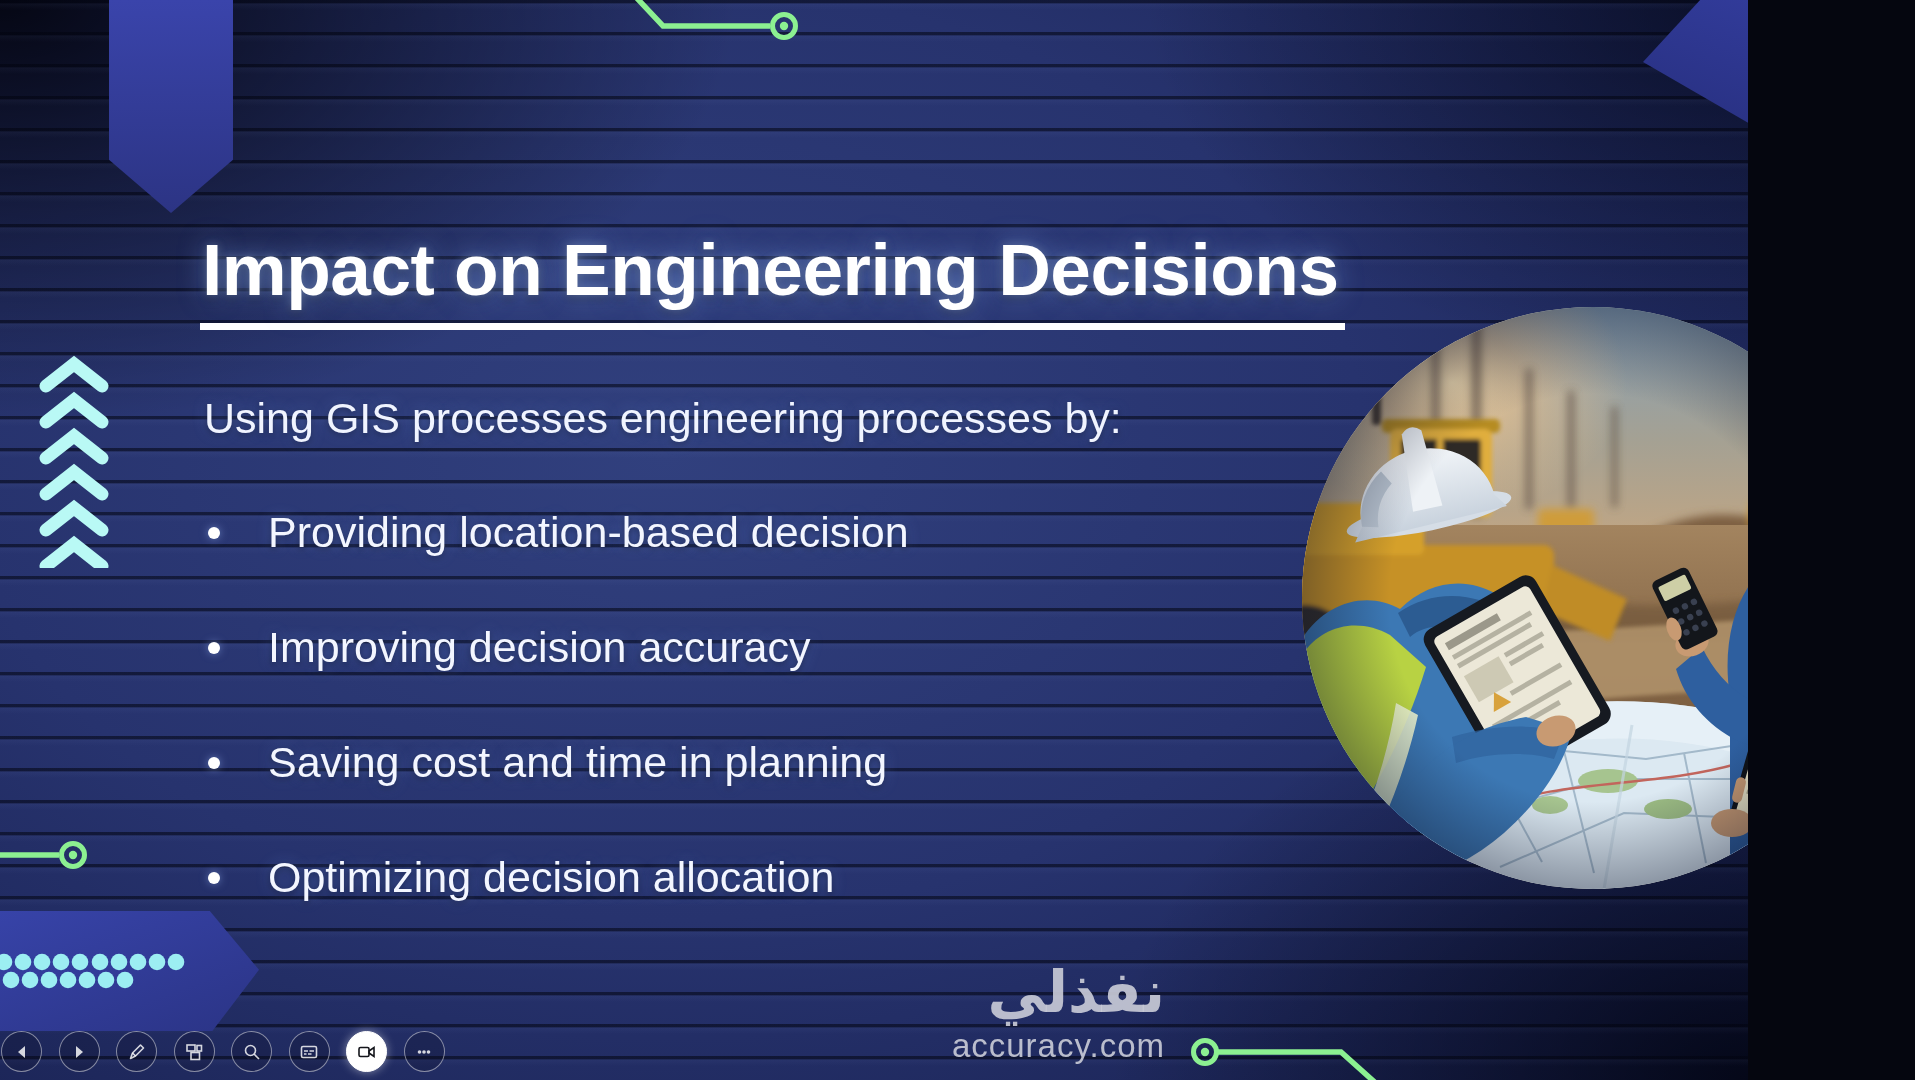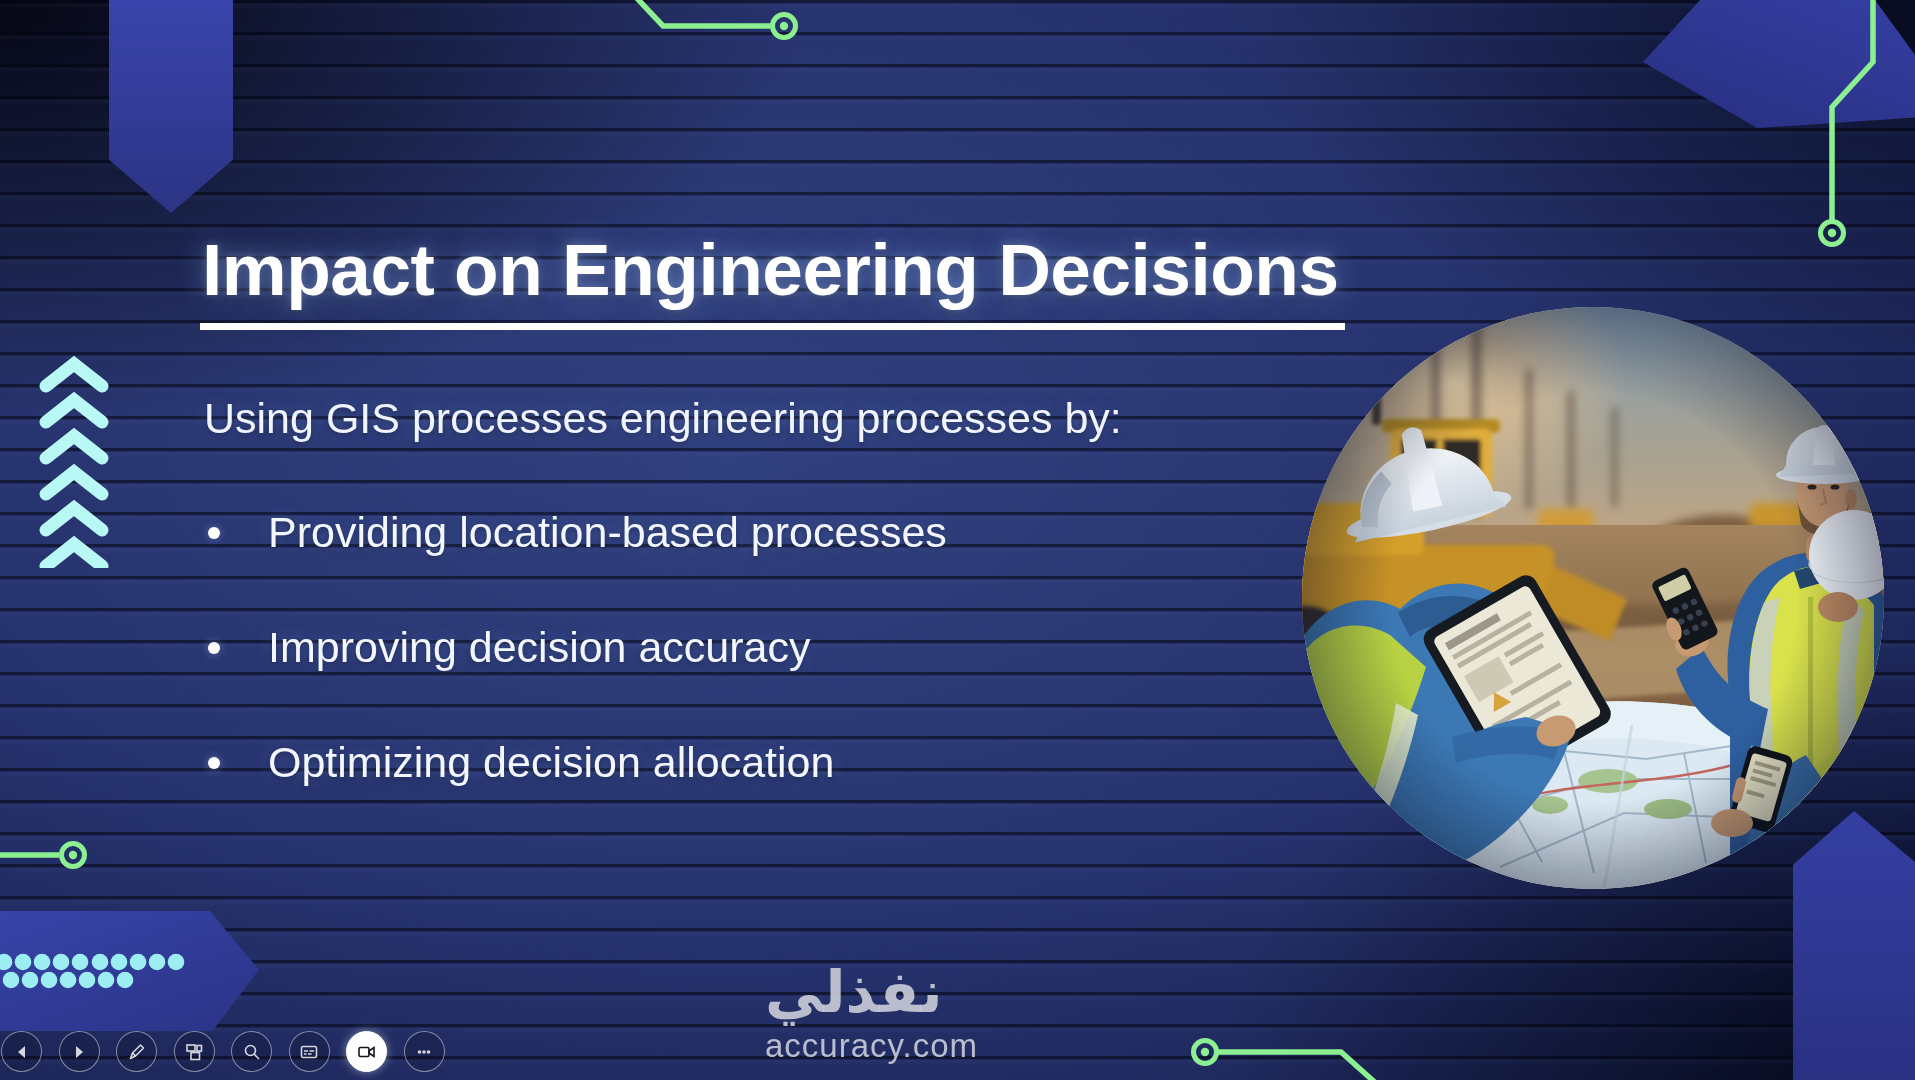--- a/index.html
+++ b/index.html
@@ -1,16 +1,16 @@
 <!DOCTYPE html>
 <html lang="en"><head>
 <meta charset="utf-8">
 <style>
   html,body{margin:0;padding:0;background:#05060f;}
-  .stage{position:relative;width:1915px;height:1080px;overflow:hidden;
+  .stage{position:relative;width:1748px;height:1080px;overflow:hidden;
     font-family:"Liberation Sans","DejaVu Sans",sans-serif;}
   
   .bg{position:absolute;inset:0;
     background:
       repeating-linear-gradient(180deg,
         rgba(2,4,16,.55) 0px, rgba(2,4,16,.55) 2.6px,
         rgba(140,160,220,.05) 4px, rgba(0,0,0,0) 10px, rgba(0,0,0,0) 32px),
       radial-gradient(62% 58% at 0% 0%, rgba(0,0,6,.85), rgba(0,0,0,0) 68%),
       radial-gradient(52% 58% at 100% 100%, rgba(0,2,12,.8), rgba(0,0,0,0) 70%),
       radial-gradient(46% 46% at 100% 0%, rgba(0,2,12,.6), rgba(0,0,0,0) 75%),
@@ -44,21 +44,21 @@
   .bullets li{position:relative;padding-left:64px;margin-bottom:63px;
     font-size:43px;line-height:52px;color:#f3f6ff;white-space:nowrap;
     text-shadow:0 0 14px rgba(120,160,255,.4),0 2px 6px rgba(0,0,10,.5);}
   .bullets .dot{position:absolute;left:4px;top:21px;width:12px;height:12px;
     border-radius:50%;background:#fff;box-shadow:0 0 8px rgba(160,190,255,.5);}
   
   .photo-circle{position:absolute;left:1302px;top:307px;width:582px;height:582px;
     border-radius:50%;overflow:hidden;background:#6d6a63;}
   .photo-circle svg{display:block;}
   
-  .watermark{position:absolute;left:765px;top:960px;width:400px;text-align:left;
+  .watermark{position:absolute;left:765px;top:960px;width:400px;text-align:right;
     color:rgba(200,202,214,.92);}
   .wm-logo{font-family:"DejaVu Sans",sans-serif;font-size:58px;font-weight:700;line-height:1.12;margin:0;}
   .wm-site{font-size:33px;font-weight:400;letter-spacing:1px;margin:2px 0 0 0;}
   
   .controls{position:absolute;left:1px;top:1031px;display:flex;gap:16.5px;}
   .ctl{width:41px;height:41px;border-radius:50%;box-sizing:border-box;
     border:1.6px solid rgba(255,255,255,.48);background:rgba(8,10,28,.22);
     display:flex;align-items:center;justify-content:center;padding:0;cursor:pointer;}
   .ctl svg{stroke:rgba(255,255,255,.82);fill:none;stroke-width:1.6;}
   .ctl .fillme{fill:rgba(255,255,255,.82);stroke:none;}
@@ -125,22 +125,23 @@
       <path d="M8,108 L36,86 L64,108"></path>
         <path d="M8,144 L36,122 L64,144"></path>
       <path d="M8,180 L36,158 L64,180"></path>
         <path d="M8,216 L36,194 L64,216"></path>
     </g>
   </svg>
 
   <h1 class="title">Impact on Engineering Decisions</h1>
   <p class="intro">Using GIS processes engineering processes by:</p>
   <ul class="bullets">
-    <li><span class="dot"></span><span>Providing location-based processes</span></li>
+    <li><span class="dot"></span><span>Providing location-based decision</span></li>
     <li><span class="dot"></span><span>Improving decision accuracy</span></li>
+    <li><span class="dot"></span><span>Saving cost and time in planning</span></li>
     <li><span class="dot"></span><span>Optimizing decision allocation</span></li>
   </ul>
 
   <div class="photo-circle">
     <svg width="582" height="582" viewBox="0 0 582 582">
       <defs>
         <linearGradient id="pSky" x1="0" y1="0" x2="0" y2="1">
           <stop offset="0" stop-color="#86a0b6"></stop>
             <stop offset=".45" stop-color="#a5a193"></stop>
           <stop offset=".8" stop-color="#c2a683"></stop>

